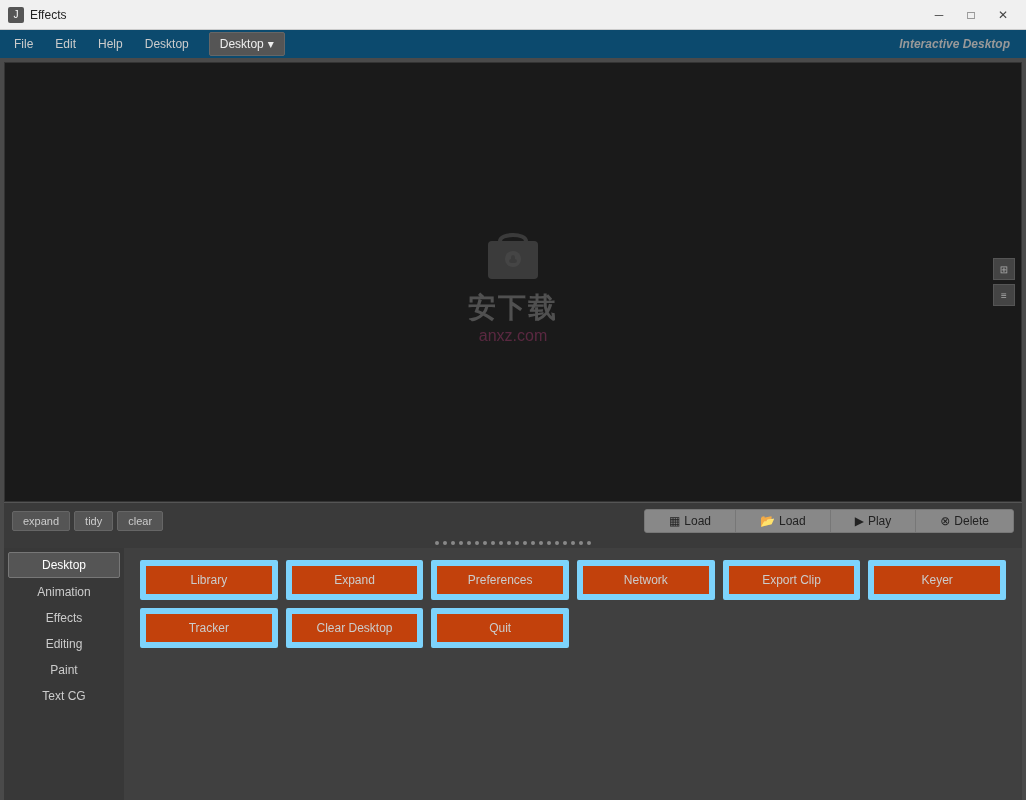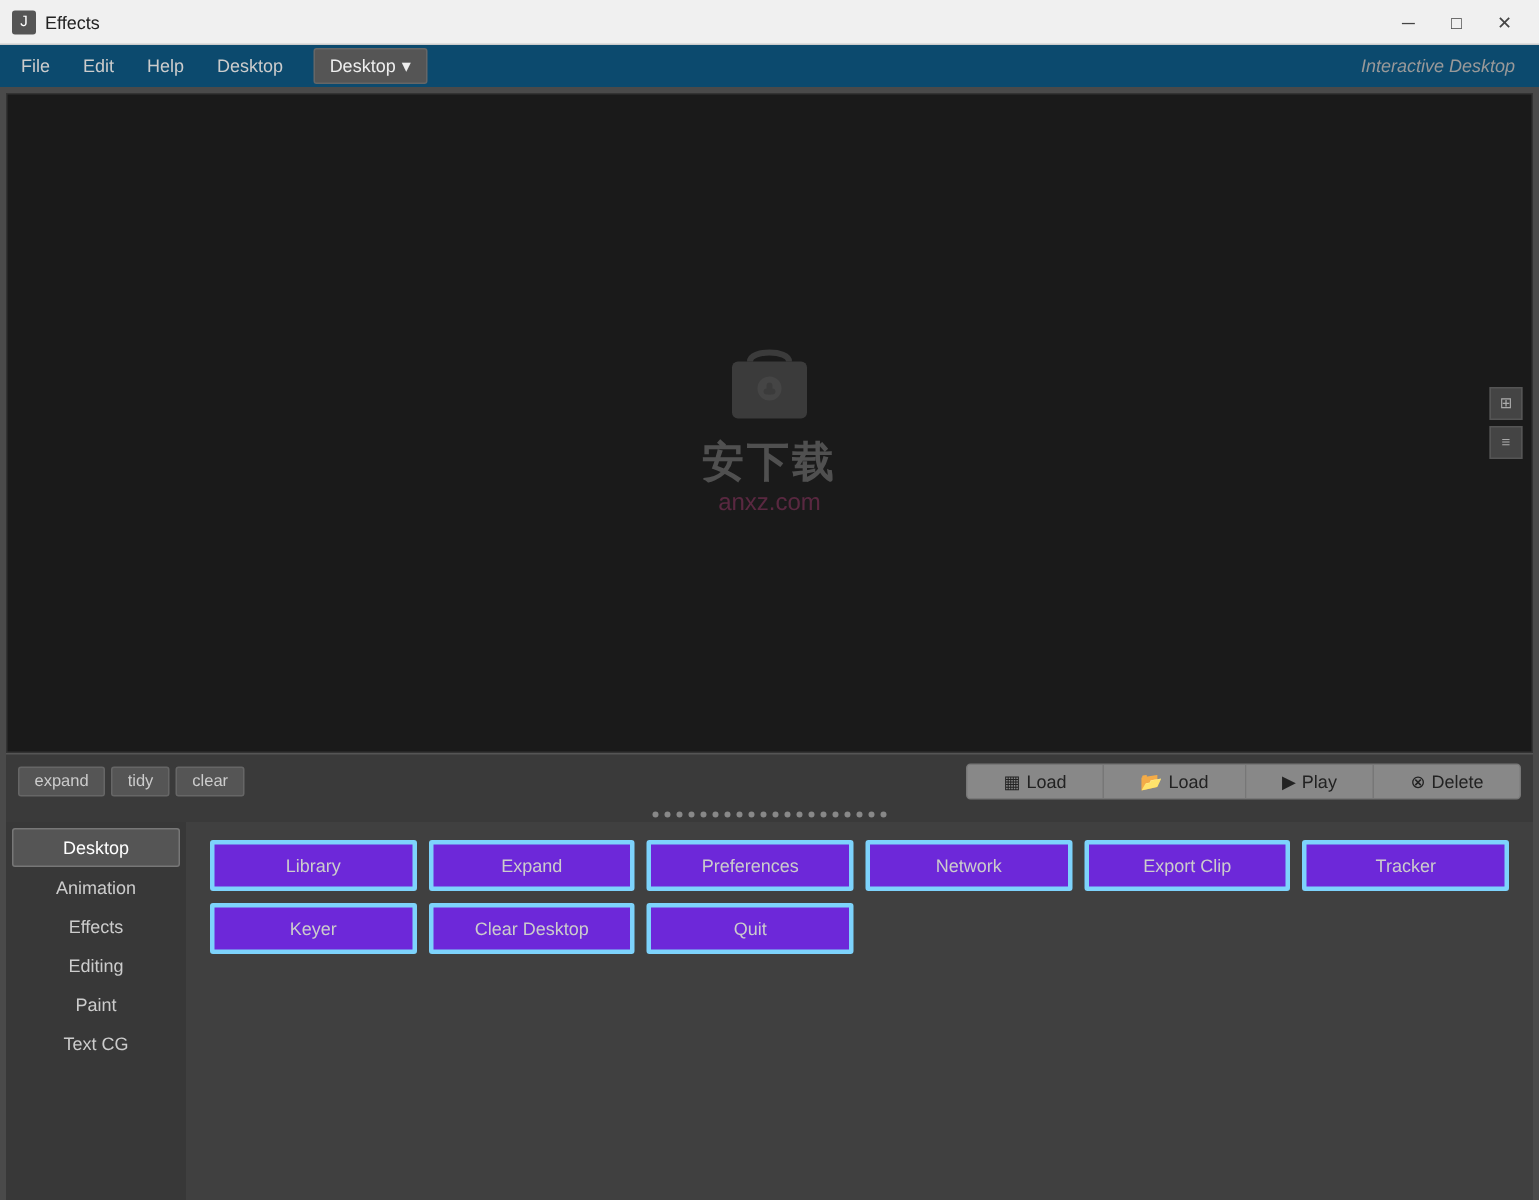--- a/index.html
+++ b/index.html
@@ -88,20 +88,21 @@
       align-items: center;
       gap: 4px;
       border-radius: 2px;
     }
     .interactive-desktop-label {
       margin-left: auto;
       color: #999;
       font-style: italic;
       font-size: 12px;
       padding-right: 12px;
+      font-weight: bold;
     }
 
     
     .canvas-area {
       height: 440px;
       background: #1a1a1a;
       position: relative;
       display: flex;
       align-items: center;
       justify-content: center;
@@ -252,22 +253,22 @@
       flex: 1;
       padding: 12px 16px;
       display: grid;
       grid-template-columns: repeat(6, 1fr);
       grid-template-rows: auto auto;
       gap: 8px;
       align-content: start;
     }
     .content-btn {
       padding: 7px 8px;
-      background: #6d28d9;
-      border: 3px solid #7dd3fc;
+      background: #c2410c;
+      border: 6px solid #7dd3fc;
       color: #ccc;
       font-size: 12px;
       cursor: pointer;
       text-align: center;
       border-radius: 2px;
     }
   </style>
 </head>
 <body>
 
@@ -373,18 +374,18 @@
   </div>
 
   <div class="content-area">
 
     <button class="content-btn">Library</button>
     <button class="content-btn">Expand</button>
     <button class="content-btn">Preferences</button>
 
     <button class="content-btn">Network</button>
     <button class="content-btn">Export Clip</button>
+    <button class="content-btn">Keyer</button>
     <button class="content-btn">Tracker</button>
-    <button class="content-btn">Keyer</button>
     <button class="content-btn">Clear Desktop</button>
     <button class="content-btn">Quit</button>
   </div>
 </div>
 
 </body></html>

